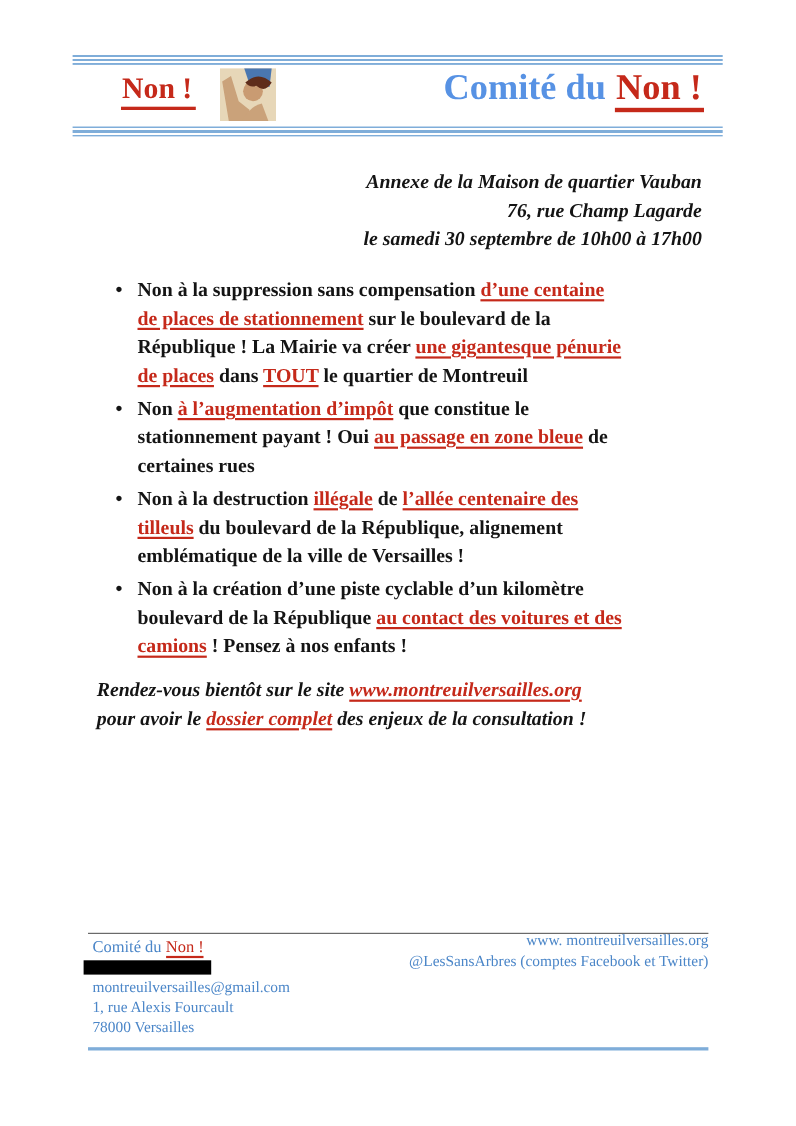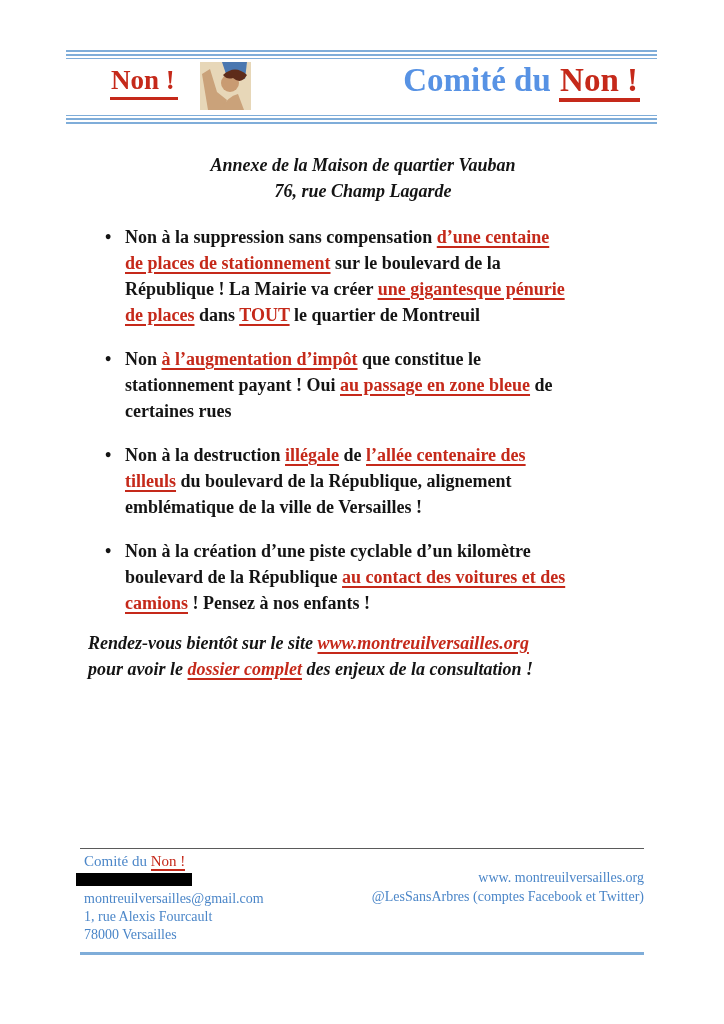--- a/index.html
+++ b/index.html
@@ -35,25 +35,25 @@
   .comite-title .blue{color:var(--hblue);}
   .comite-title .red-underline{
     color:var(--red);border-bottom:4px solid var(--red);padding:0 2px 0 1px;
   }
   
   .content{
     position:absolute;left:88px;top:150px;width:550px;
     font-size:18px;font-weight:bold;line-height:26px;
   }
   .prewrap{white-space:pre-line;}
-  .centered{text-align:center;font-style:italic;margin-top:2px;}
+  .centered{text-align:right;font-style:italic;margin-top:2px;}
   .cta{margin-top:16px;}
   .bullets{list-style:none;margin:20px 0 0 0;padding:0 0 0 37px;}
   .bullets li{position:relative;}
-  .bullets li + li{margin-top:18px;}
+  .bullets li + li{margin-top:4px;}
   .bullets li::before{
     content:"•";position:absolute;left:-20px;top:0;color:#141414;
   }
   .rendezvous{margin-top:14px;font-style:italic;}
   .seg-red{
     color:var(--red);
     text-decoration:underline;
     text-decoration-thickness:2px;
     text-underline-offset:3px;
   }
@@ -63,21 +63,21 @@
   .bottom-rule{position:absolute;left:80px;top:952px;width:564px;height:3px;background:var(--band);}
   .footer-left{
     position:absolute;left:84px;top:852px;width:300px;
     font-size:14px;line-height:18px;color:var(--fblue);
   }
   .footer-org{font-size:15px;}
   .footer-org .blue{color:var(--fblue);}
   .footer-org .red-underline{color:var(--red);border-bottom:2px solid var(--red);padding-bottom:0;}
   .redaction{width:116px;height:13px;background:#000;margin:3px 0 4px -8px;}
   .footer-right{
-    position:absolute;right:80px;top:868px;width:330px;text-align:right;
+    position:absolute;right:80px;top:846px;width:330px;text-align:right;
     font-size:14px;line-height:19px;color:var(--fblue);
   }
 </style>
 </head>
 <body>
 
 <div class="page" style="--red: #c5291a; --hblue: #5792e4; --fblue: #4b86c8; --band: #7fadd9; --rule: #5a5a5a;">
 
   <div class="band top"></div>
   <div class="band mid"></div>
@@ -95,20 +95,21 @@
 
   <div class="comite-title">
     <span class="blue">Comité du </span><span class="red-underline">Non !</span>
   </div>
 
   <div class="content">
 
     <div class="centered">
       <div>Annexe de la Maison de quartier Vauban</div>
       <div>76, rue Champ Lagarde</div>
+      <div>le samedi 30 septembre de 10h00 à 17h00</div>
     </div>
 
 
     <ul class="bullets">
       <li class="prewrap"><span class="seg-plain">Non à la suppression sans compensation </span><span class="seg-red">d’une centaine
 de places de stationnement</span><span class="seg-plain"> sur le boulevard de la
 République ! La Mairie va créer </span><span class="seg-red">une gigantesque pénurie
 de places</span><span class="seg-plain"> dans </span><span class="seg-red">TOUT</span><span class="seg-plain"> le quartier de Montreuil</span></li>
       <li class="prewrap"><span class="seg-plain">Non </span><span class="seg-red">à l’augmentation d’impôt</span><span class="seg-plain"> que constitue le
 stationnement payant ! Oui </span><span class="seg-red">au passage en zone bleue</span><span class="seg-plain"> de

